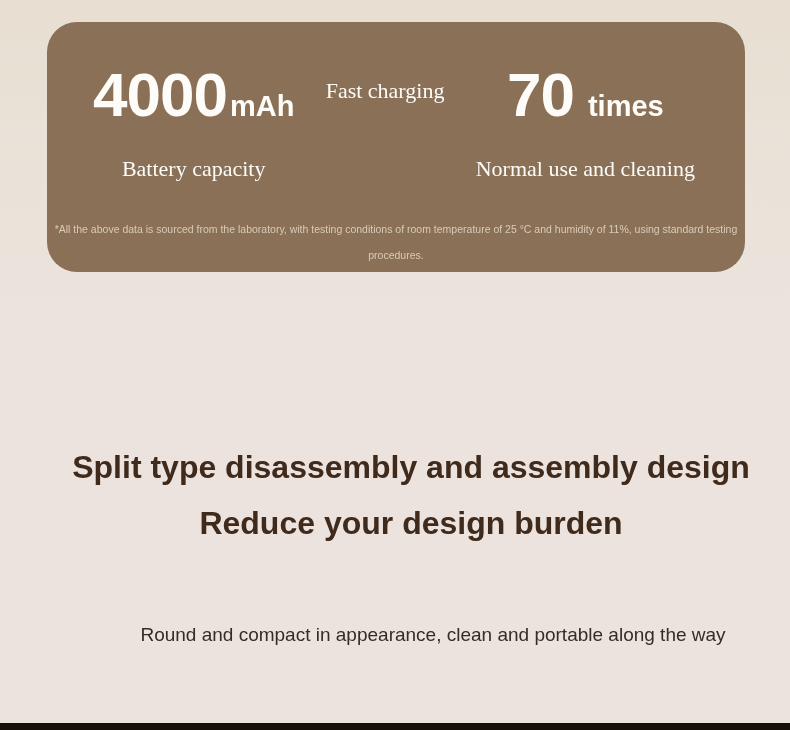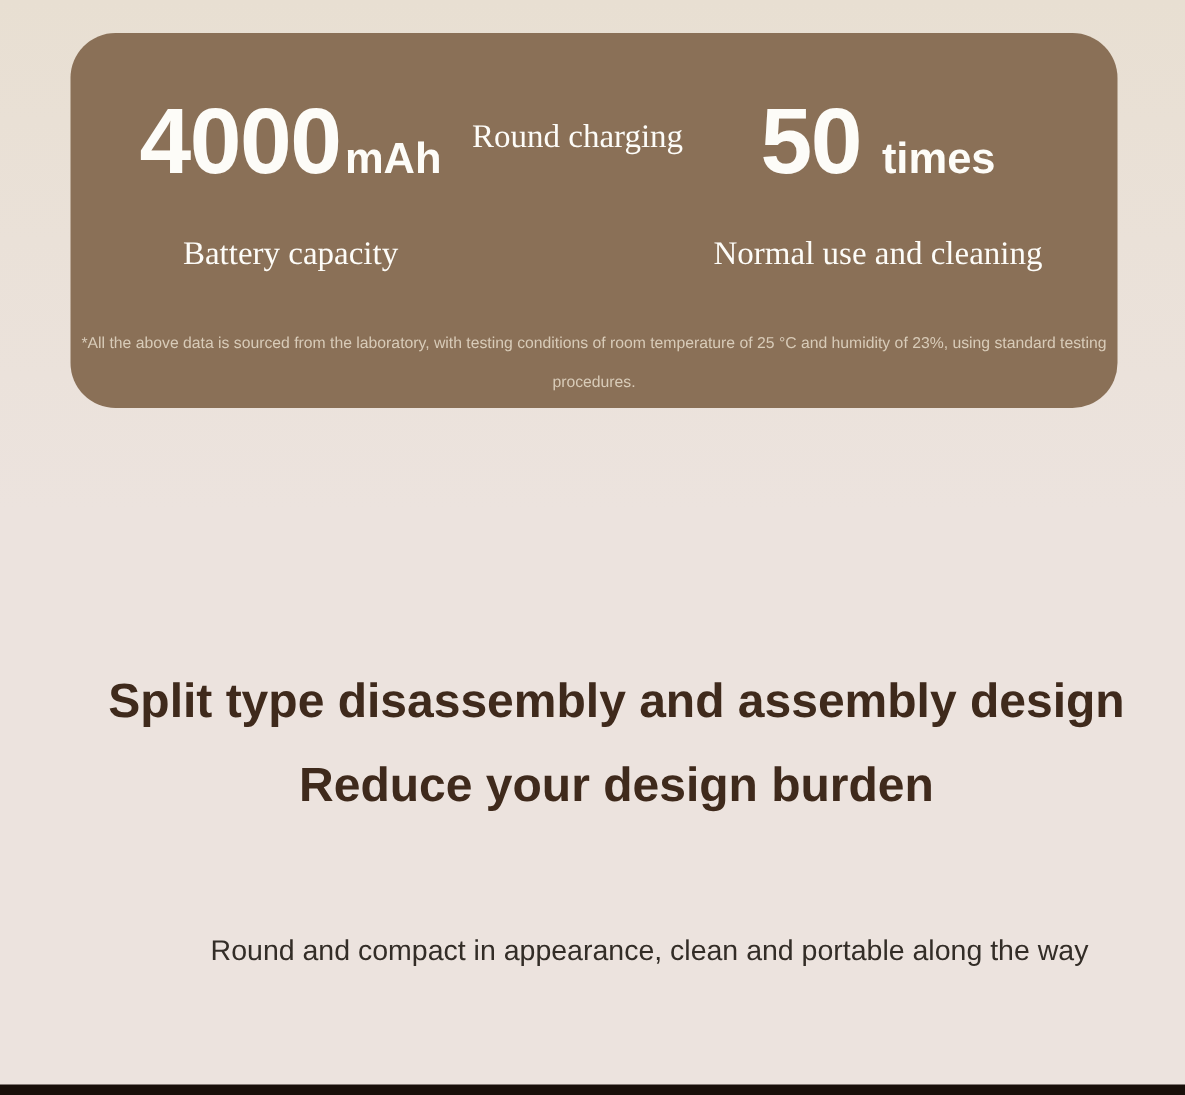--- a/index.html
+++ b/index.html
@@ -124,34 +124,34 @@
     <div class="stats-row">
 
       <div class="stat">
         <div class="stat-value-row">
           <span class="stat-value">4000</span><span class="stat-unit">mAh</span>
         </div>
         <div class="stat-label">Battery capacity</div>
       </div>
 
       <div class="stat">
-        <div class="stat-label">Round charging</div>
+        <div class="stat-label">Fast charging</div>
       </div>
 
       <div class="stat">
         <div class="stat-value-row">
-          <span class="stat-value">50</span><span class="stat-unit spaced">times</span>
+          <span class="stat-value">70</span><span class="stat-unit spaced">times</span>
         </div>
         <div class="stat-label">Normal use and cleaning</div>
       </div>
 
     </div>
 
     <div class="disclaimer">
-      <div class="disclaimer-line">*All the above data is sourced from the laboratory, with testing conditions of room temperature of 25 °C and humidity of 23%, using standard testing procedures.</div>
+      <div class="disclaimer-line">*All the above data is sourced from the laboratory, with testing conditions of room temperature of 25 °C and humidity of 11%, using standard testing procedures.</div>
     </div>
   </section>
 
   <section class="hero">
     <h1 class="headline">Split type disassembly and assembly design</h1>
     <h1 class="headline">Reduce your design burden</h1>
     <p class="subtext">Round and compact in appearance, clean and portable along the way</p>
   </section>
 
   <div class="footer-bar"></div>

